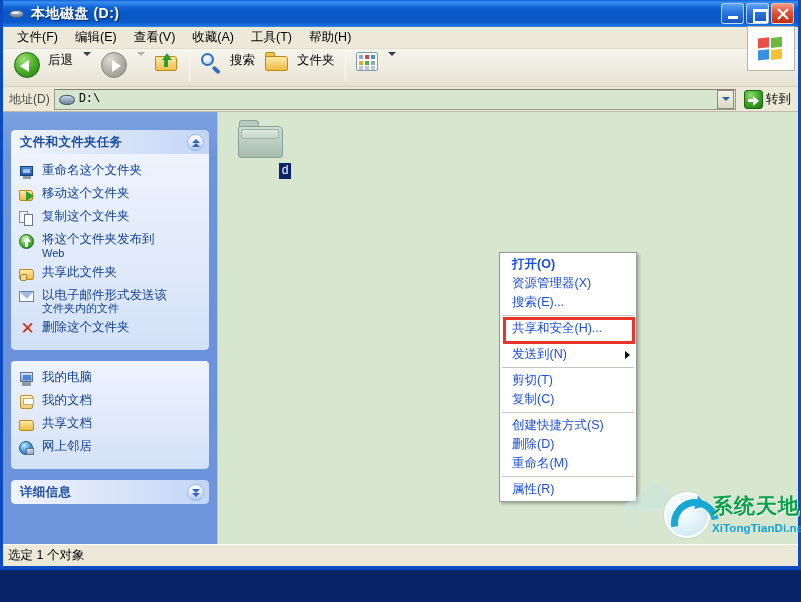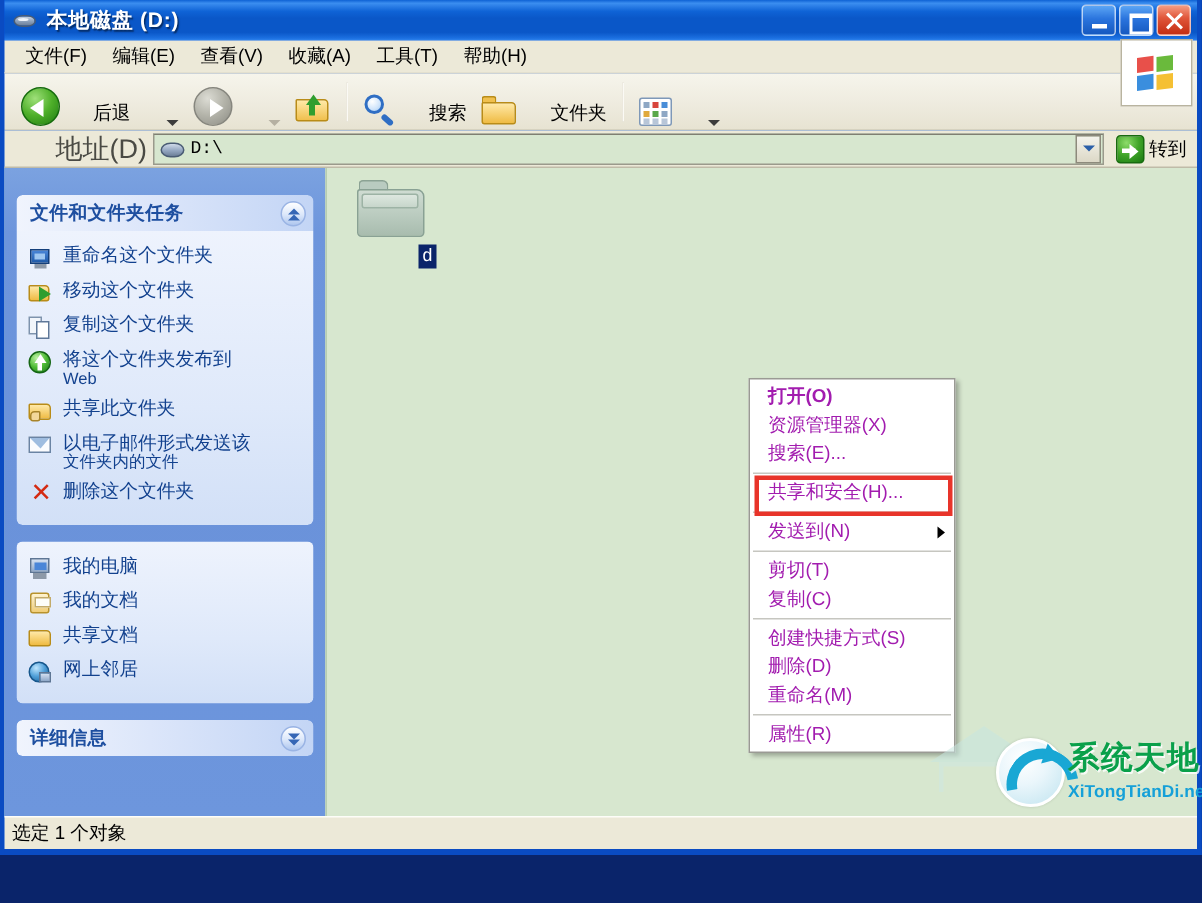--- a/index.html
+++ b/index.html
@@ -136,25 +136,25 @@
   #toolbar {
     flex: 0 0 38px;
     height: 38px;
     background: linear-gradient(to bottom, #f6f5ec 0%, #efece0 50%, #e7e3d2 100%);
     display: flex;
     align-items: center;
     padding-left: 6px;
     border-bottom: 1px solid #d6d2c0;
   }
   .tbtn {
-    display: flex; align-items: flex-end;
+    display: flex; align-items: flex-start;
     height: 32px;
     padding: 0 5px;
     cursor: default;
-    gap: 22px;
+    gap: 8px;
   }
   .tbtn .lbl { font-size: 12.5px; color:#000; white-space: nowrap; }
   .tsep {
     width: 1px; height: 26px;
     background: #c9c4ae;
     margin: 0 5px;
     border-right: 1px solid #fbfaf5;
   }
   .caret {
     width:0;height:0;
@@ -244,21 +244,21 @@
   #addressbar {
     flex: 0 0 25px;
     height: 25px;
     background: #ece9d8;
     display: flex;
     align-items: center;
     padding: 0 3px 0 6px;
     gap: 4px;
     border-bottom: 1px solid #bfbba8;
   }
-  #addr-label { font-size:18px; color:#4a4a44; white-space:nowrap;margin-left:28px; }
+  #addr-label { font-size:12px; color:#4a4a44; white-space:nowrap; }
   #addr-field {
     flex:1; height:21px;
     background:#d7e7cf;
     border:1px solid #9a9a8c;
     border-top-color:#7f7f72;
     display:flex; align-items:center;
     padding-left:4px; gap:5px;
     position:relative;
   }
   #addr-field .hd2 {
@@ -459,21 +459,21 @@
     border: 1px solid #9a9a94;
     box-shadow: 2px 2px 3px rgba(0,0,0,0.28);
     padding: 2px 0;
     z-index: 40;
   }
   .ctx-item {
     height: 19px;
     display: flex; align-items: center;
     padding: 0 6px 0 12px;
     font-size: 12.5px;
-    color: #a21caf;
+    color: #1d4ed8;
     white-space: nowrap;
     cursor: default;
     position: relative;
   }
   .ctx-item.bold { font-weight: bold; }
   .ctx-sep { height: 1px; background: #c6c6c0; margin: 3px 2px 3px 2px; }
   .sub-arrow {
     margin-left:auto;
     width:0;height:0;
     border-top:4px solid transparent;border-bottom:4px solid transparent;

